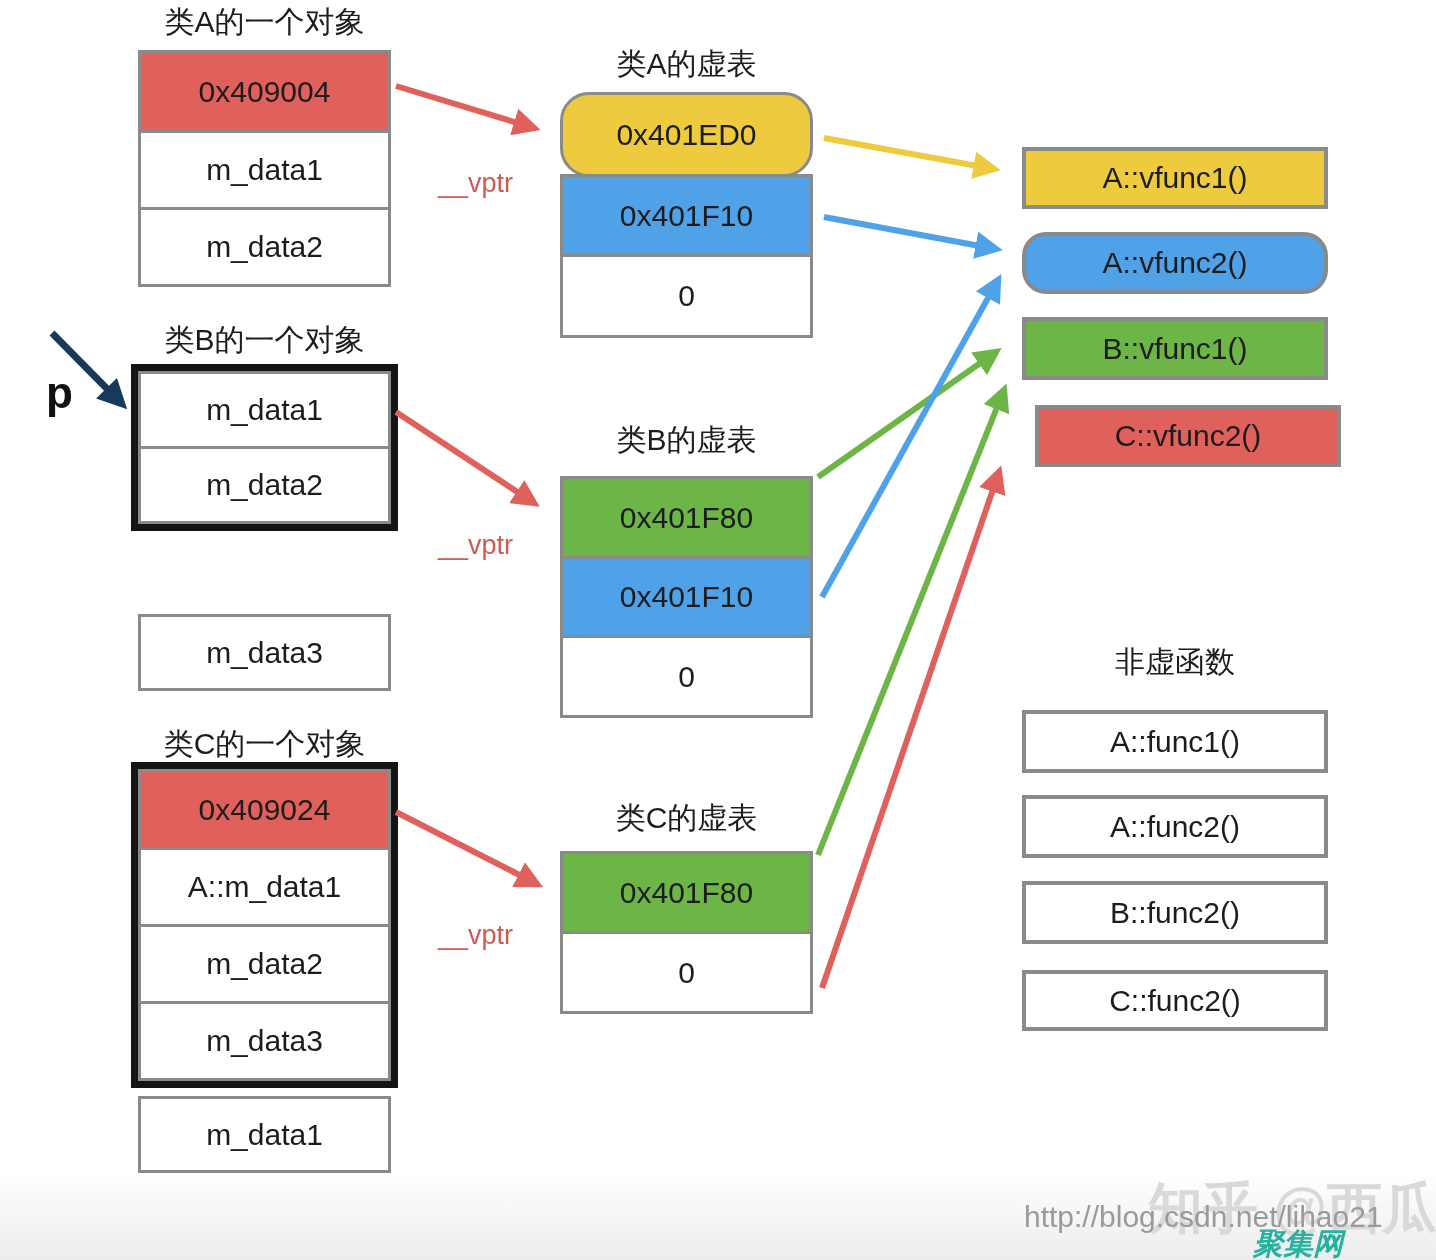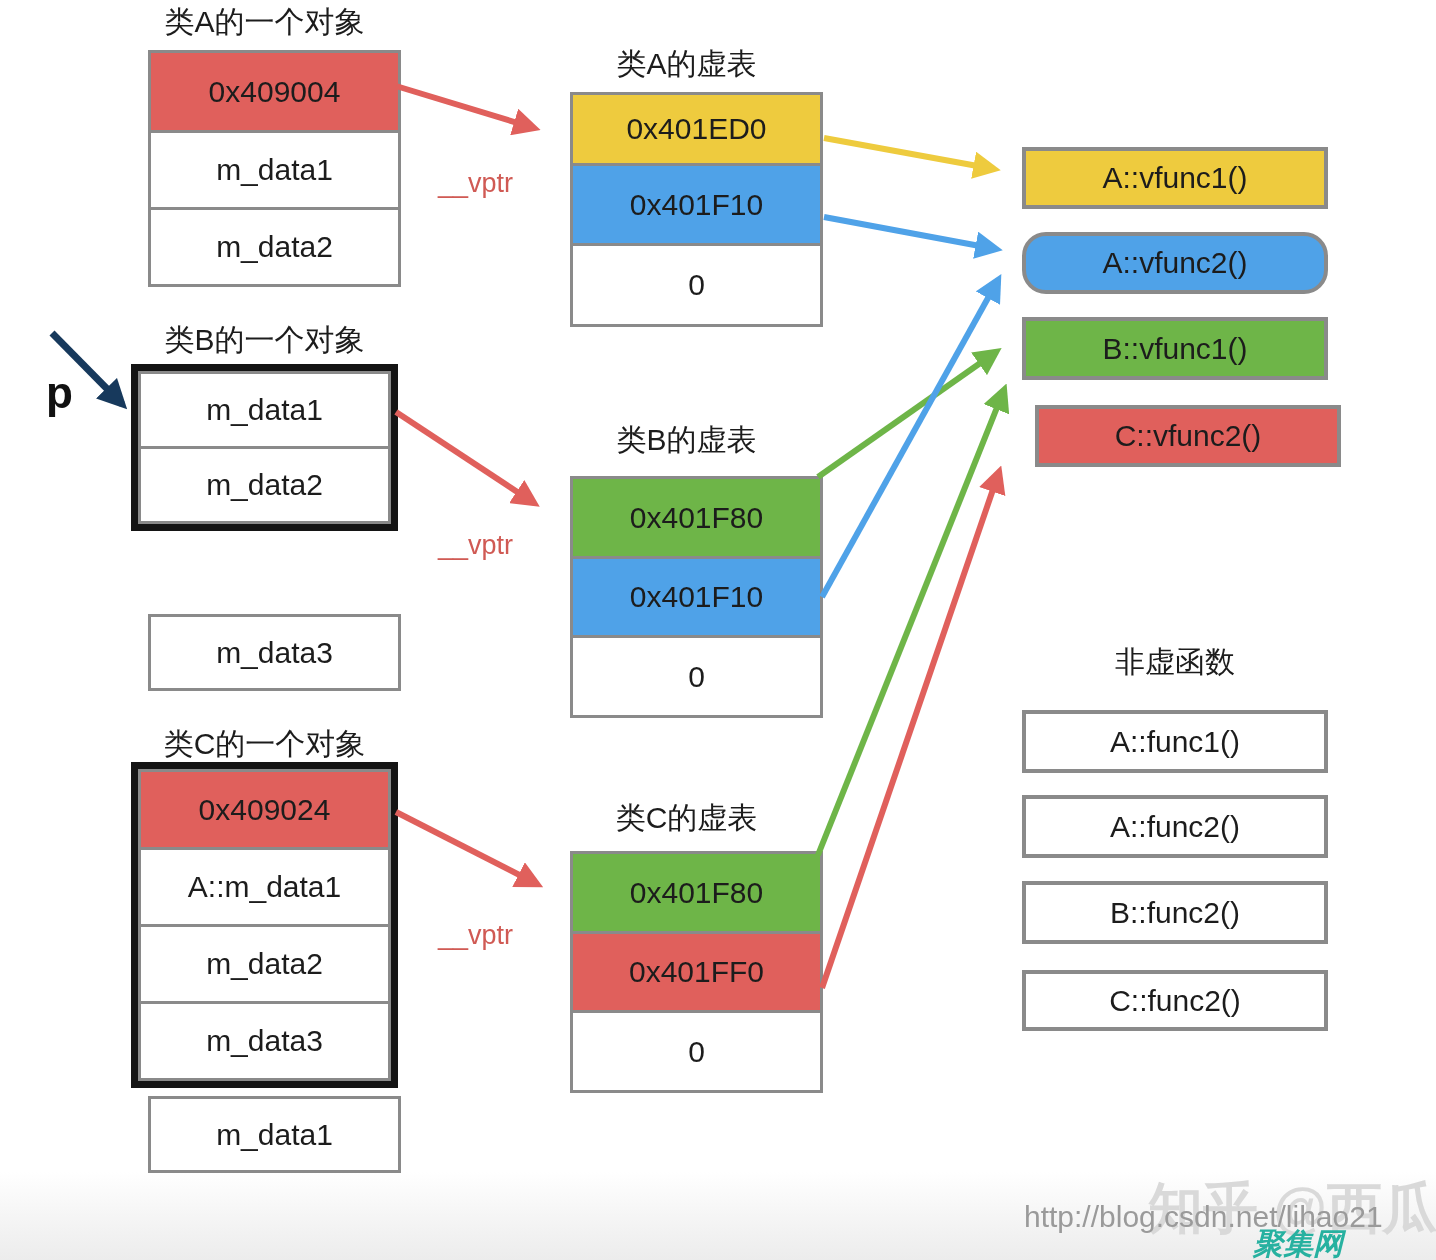--- a/index.html
+++ b/index.html
@@ -8,21 +8,21 @@
   .stage {
     position:relative; width:1436px; height:1260px; overflow:hidden;
     background:linear-gradient(180deg,#ffffff 0%,#ffffff 93%,#ececec 100%);
   }
   .arrows { position:absolute; left:0; top:0; width:1436px; height:1260px; pointer-events:none; z-index:5; }
 
   .col-title {
     position:absolute; text-align:center; font-size:30px; color:#1c1c1c;
     white-space:nowrap;
   }
-  .stack { position:absolute;margin-left:10px; }
+  .stack { position:absolute; }
   .cell {
     width:100%; border:3px solid #8a8a8a; background:#fff;
     display:flex; align-items:center; justify-content:center;
     font-size:30px; color:#1c1c1c; margin-top:-3px;
   }
   .cell:first-child { margin-top:0; }
   .cell.red    { background:#e0605c; }
   .cell.yellow { background:#eecb3e; }
   .cell.blue   { background:#4fa2e8; }
   .cell.green  { background:#6eb548; }
@@ -129,36 +129,35 @@
     <div class="cell" style="height:80px;">m_data2</div>
     <div class="cell" style="height:80px;">m_data3</div>
   </div>
   <div class="stack" style="left:138px; top:1096px; width:253px;">
     <div class="cell" style="height:77px;">m_data1</div>
   </div>
   <div class="vptr-label" style="left:438px; top:920px;">__vptr</div>
 
   <div class="col-title" style="left:560px; top:44px; width:253px;">类A的虚表</div>
   <div class="stack" style="left:560px; top:92px; width:253px;">
-    <div class="cell yellow" style="height:74px;">0x401ED0</div>
+    <div class="cell yellow" style="height:85px;border-radius:29px;">0x401ED0</div>
     <div class="cell blue" style="height:83px;">0x401F10</div>
     <div class="cell" style="height:84px;">0</div>
   </div>
 
   <div class="col-title" style="left:560px; top:420px; width:253px;">类B的虚表</div>
   <div class="stack" style="left:560px; top:476px; width:253px;">
     <div class="cell green" style="height:83px;">0x401F80</div>
     <div class="cell blue" style="height:82px;">0x401F10</div>
     <div class="cell" style="height:83px;">0</div>
   </div>
 
   <div class="col-title" style="left:560px; top:798px; width:253px;">类C的虚表</div>
   <div class="stack" style="left:560px; top:851px; width:253px;">
     <div class="cell green" style="height:83px;">0x401F80</div>
-    <div class="cell red" style="height:82px;">0x401FF0</div>
     <div class="cell" style="height:83px;">0</div>
   </div>
 
   <div class="func-box yellow" style="left:1022px; top:147px; width:306px; height:62px;">A::vfunc1()</div>
   <div class="func-box blue" style="left:1022px; top:232px; width:306px; height:62px;border-radius:24px;">A::vfunc2()</div>
   <div class="func-box green" style="left:1022px; top:317px; width:306px; height:63px;">B::vfunc1()</div>
   <div class="func-box red" style="left:1022px; top:405px; width:306px; height:62px;">C::vfunc2()</div>
 
   <div class="col-title" style="left:1022px; top:642px; width:306px;">非虚函数</div>
   <div class="func-box" style="left:1022px; top:710px; width:306px; height:63px;">A::func1()</div>

